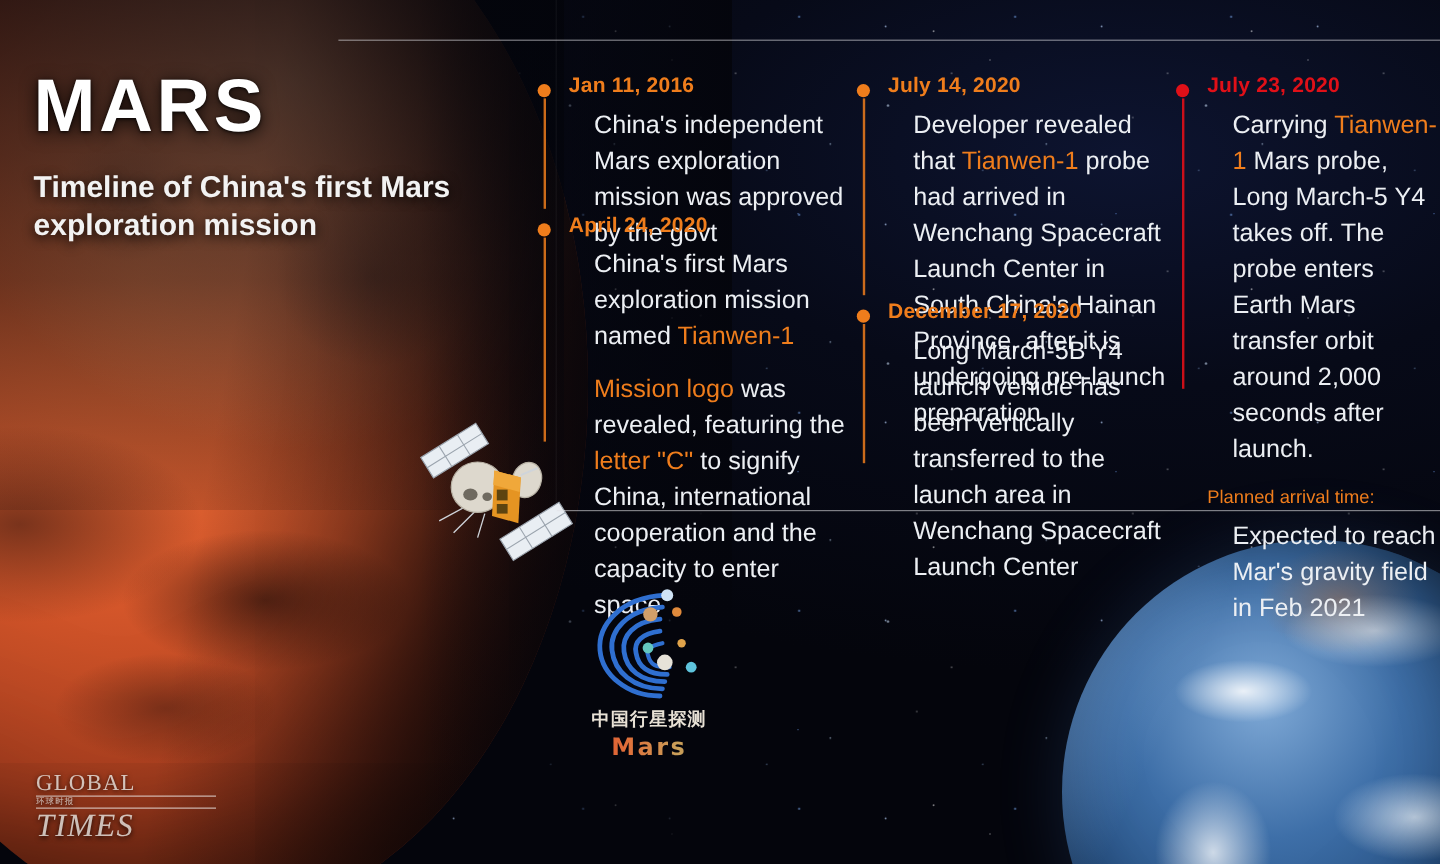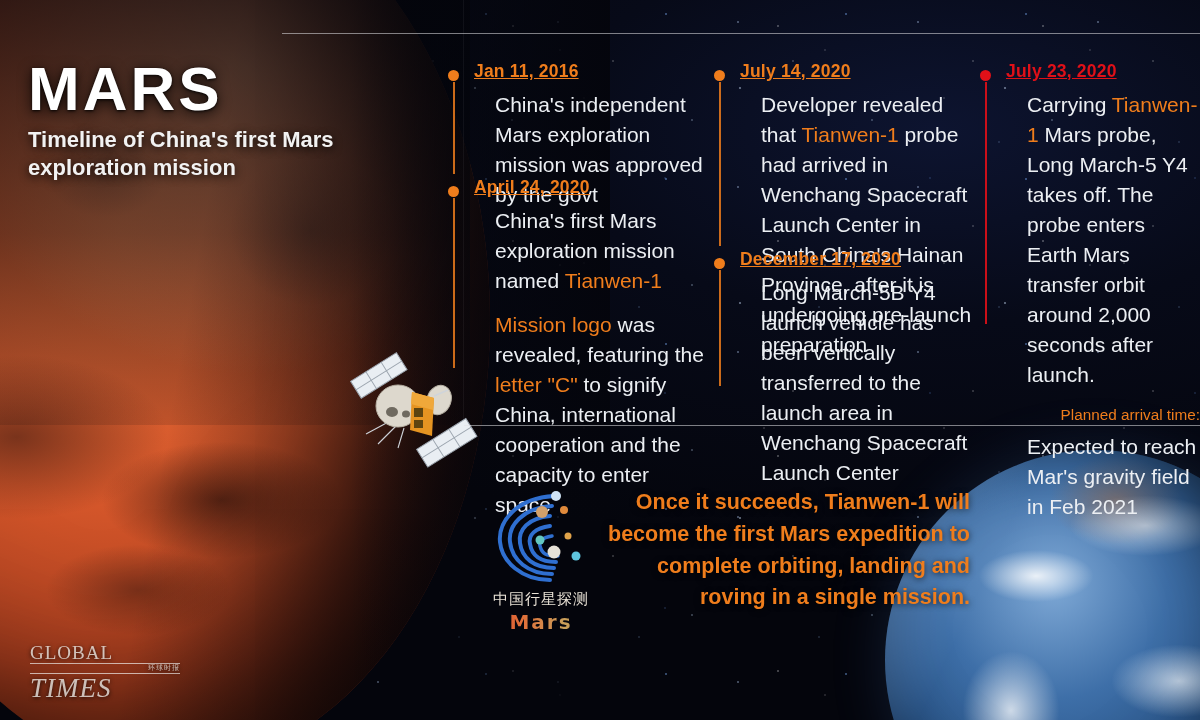--- a/index.html
+++ b/index.html
@@ -116,22 +116,22 @@
   .probe { position: absolute; left: 348px; top: 348px; width: 132px; height: 128px; }
 
   
   .title-block { position: absolute; left: 28px; top: 58px; width: 400px; }
   .mars-title {
     font-size: 62px; font-weight: 700; letter-spacing: 3px;
     color: #fff; line-height: 1;
     text-shadow: 0 3px 14px rgba(0,0,0,.85), 0 1px 3px rgba(0,0,0,.9);
   }
   .subtitle {
-    margin-top: 6px;
-    font-size: 22px; font-weight: 700; line-height: 1.28;
+    margin-top: 20px;
+    font-size: 25px; font-weight: 700; line-height: 1.28;
     color: #f2f2f2;
     text-shadow: 0 2px 10px rgba(0,0,0,.9);
   }
 
   
   .rule-top {
     position: absolute; left: 282px; top: 33px; width: 918px; height: 1px;
     background: rgba(225,225,230,.55);
   }
   .rule-mid {
@@ -154,70 +154,70 @@
   }
   .tl-dot.red { background: #e01018; }
   .tl-line {
     position: absolute; left: 5px; top: 20px; width: 1.5px;
     background: #ef7d1c; opacity: .85;
   }
   .tl-line.red { background: #e01018; opacity: .9; }
 
   .tl-date {
     font-size: 17.5px; font-weight: 700; color: #ef7d1c;
-    letter-spacing: .2px; line-height: 1.1; margin-bottom: 9px; text-decoration: underline;
+    letter-spacing: .2px; line-height: 1.1; margin-bottom: 9px;
   }
   .tl-date.red { color: #e01018; }
   .tl-body {
     font-size: 21px; line-height: 1.43; color: #eceff3;
     font-weight: 400;
     margin-left: 21px;
   }
   .tl-body + .tl-body { margin-top: 14px; }
   .hl { color: #ef7d1c; }
   .lead {
-    color: #ef7d1c; font-size: 15.3px; line-height: 1.43; margin-top: 14px; text-align: right;
+    color: #ef7d1c; font-size: 15.3px; line-height: 1.43; margin-top: 14px;
   }
 
   
   .banner {
     position: absolute; left: 595px; top: 487px; width: 375px;
     text-align: right;
     font-size: 21.5px; font-weight: 700; line-height: 1.48;
     color: #ef7d1c;
     text-shadow: 0 1px 6px rgba(0,0,0,.7);
   }
 
   
   .logo { position: absolute; left: 480px; top: 486px; width: 122px; height: 150px; }
   .logo-cn {
     position: absolute; left: 0; top: 104px; width: 122px;
     text-align: center; font-size: 15px; letter-spacing: 1px;
-    color: #e9e2d6; font-family: "DejaVu Sans", sans-serif;
+    color: #e9e2d6; font-family: "DejaVu Sans", sans-serif; font-weight: bold;
   }
   .logo-mars {
     position: absolute; left: 0; top: 124px; width: 122px;
     text-align: center; font-size: 20px; font-weight: 700;
     letter-spacing: 2px;
     background: linear-gradient(90deg, #d9452a 0%, #e0703a 35%, #c9a05a 70%, #b8763f 100%);
     -webkit-background-clip: text; background-clip: text;
     -webkit-text-fill-color: transparent; color: transparent;
     font-family: "DejaVu Sans", sans-serif;
   }
 
   
   .watermark {
     position: absolute; left: 30px; bottom: 18px; width: 150px;
     font-family: "Liberation Serif", serif;
     color: rgba(236,232,228,.80);
     text-shadow: 0 1px 4px rgba(0,0,0,.8);
   }
   .wm-line1 { font-size: 19px; letter-spacing: 1px; line-height: .98; }
   .wm-cn {
-    font-size: 7px; letter-spacing: 1px; text-align: right;
+    font-size: 7px; letter-spacing: 1px; text-align: left;
     border-top: 1px solid rgba(236,232,228,.72);
     border-bottom: 1px solid rgba(236,232,228,.72);
     margin: 1px 0; padding: 0; line-height: 1.25;
     font-family: "DejaVu Sans", sans-serif;
   }
   .wm-line2 { font-size: 27px; letter-spacing: 1px; line-height: 1; font-style: italic; }
 </style>
 </head>
 <body>
 
@@ -332,21 +332,20 @@
         <div class="tl-body">
           <span>Carrying </span><span class="hl">Tianwen-1</span><span> Mars probe, Long March-5 Y4 takes off. The probe enters Earth Mars transfer orbit around 2,000 seconds after launch.</span>
         </div>
         <div class="lead">Planned arrival time:</div>
         <div class="tl-body" style="margin-top:6px">Expected to reach Mar's gravity field in Feb 2021</div>
       </div>
     </div>
 
   </div>
 
-  <div class="banner">Once it succeeds, Tianwen-1 will become the first Mars expedition to complete orbiting, landing and roving in a single mission.</div>
 
   <div class="logo">
     <svg viewBox="0 0 122 104" width="122" height="104">
       <g fill="none" stroke-linecap="round">
         <path d="M74 10 C36 12 18 36 20 56 C22 76 42 94 70 94" stroke="#2f6fd0" stroke-width="4"></path>
         <path d="M72 20 C42 22 28 40 30 56 C32 74 48 88 72 88" stroke="#2f6fd0" stroke-width="4"></path>
         <path d="M70 30 C48 32 38 44 40 57 C42 72 54 82 74 82" stroke="#2f6fd0" stroke-width="4"></path>
         <path d="M70 40 C55 42 48 49 50 58 C52 70 60 76 76 76" stroke="#2f6fd0" stroke-width="4"></path>
         <path d="M72 50 C62 52 58 55 60 60 C62 68 66 70 78 70" stroke="#2f6fd0" stroke-width="3.5"></path>
       </g>

